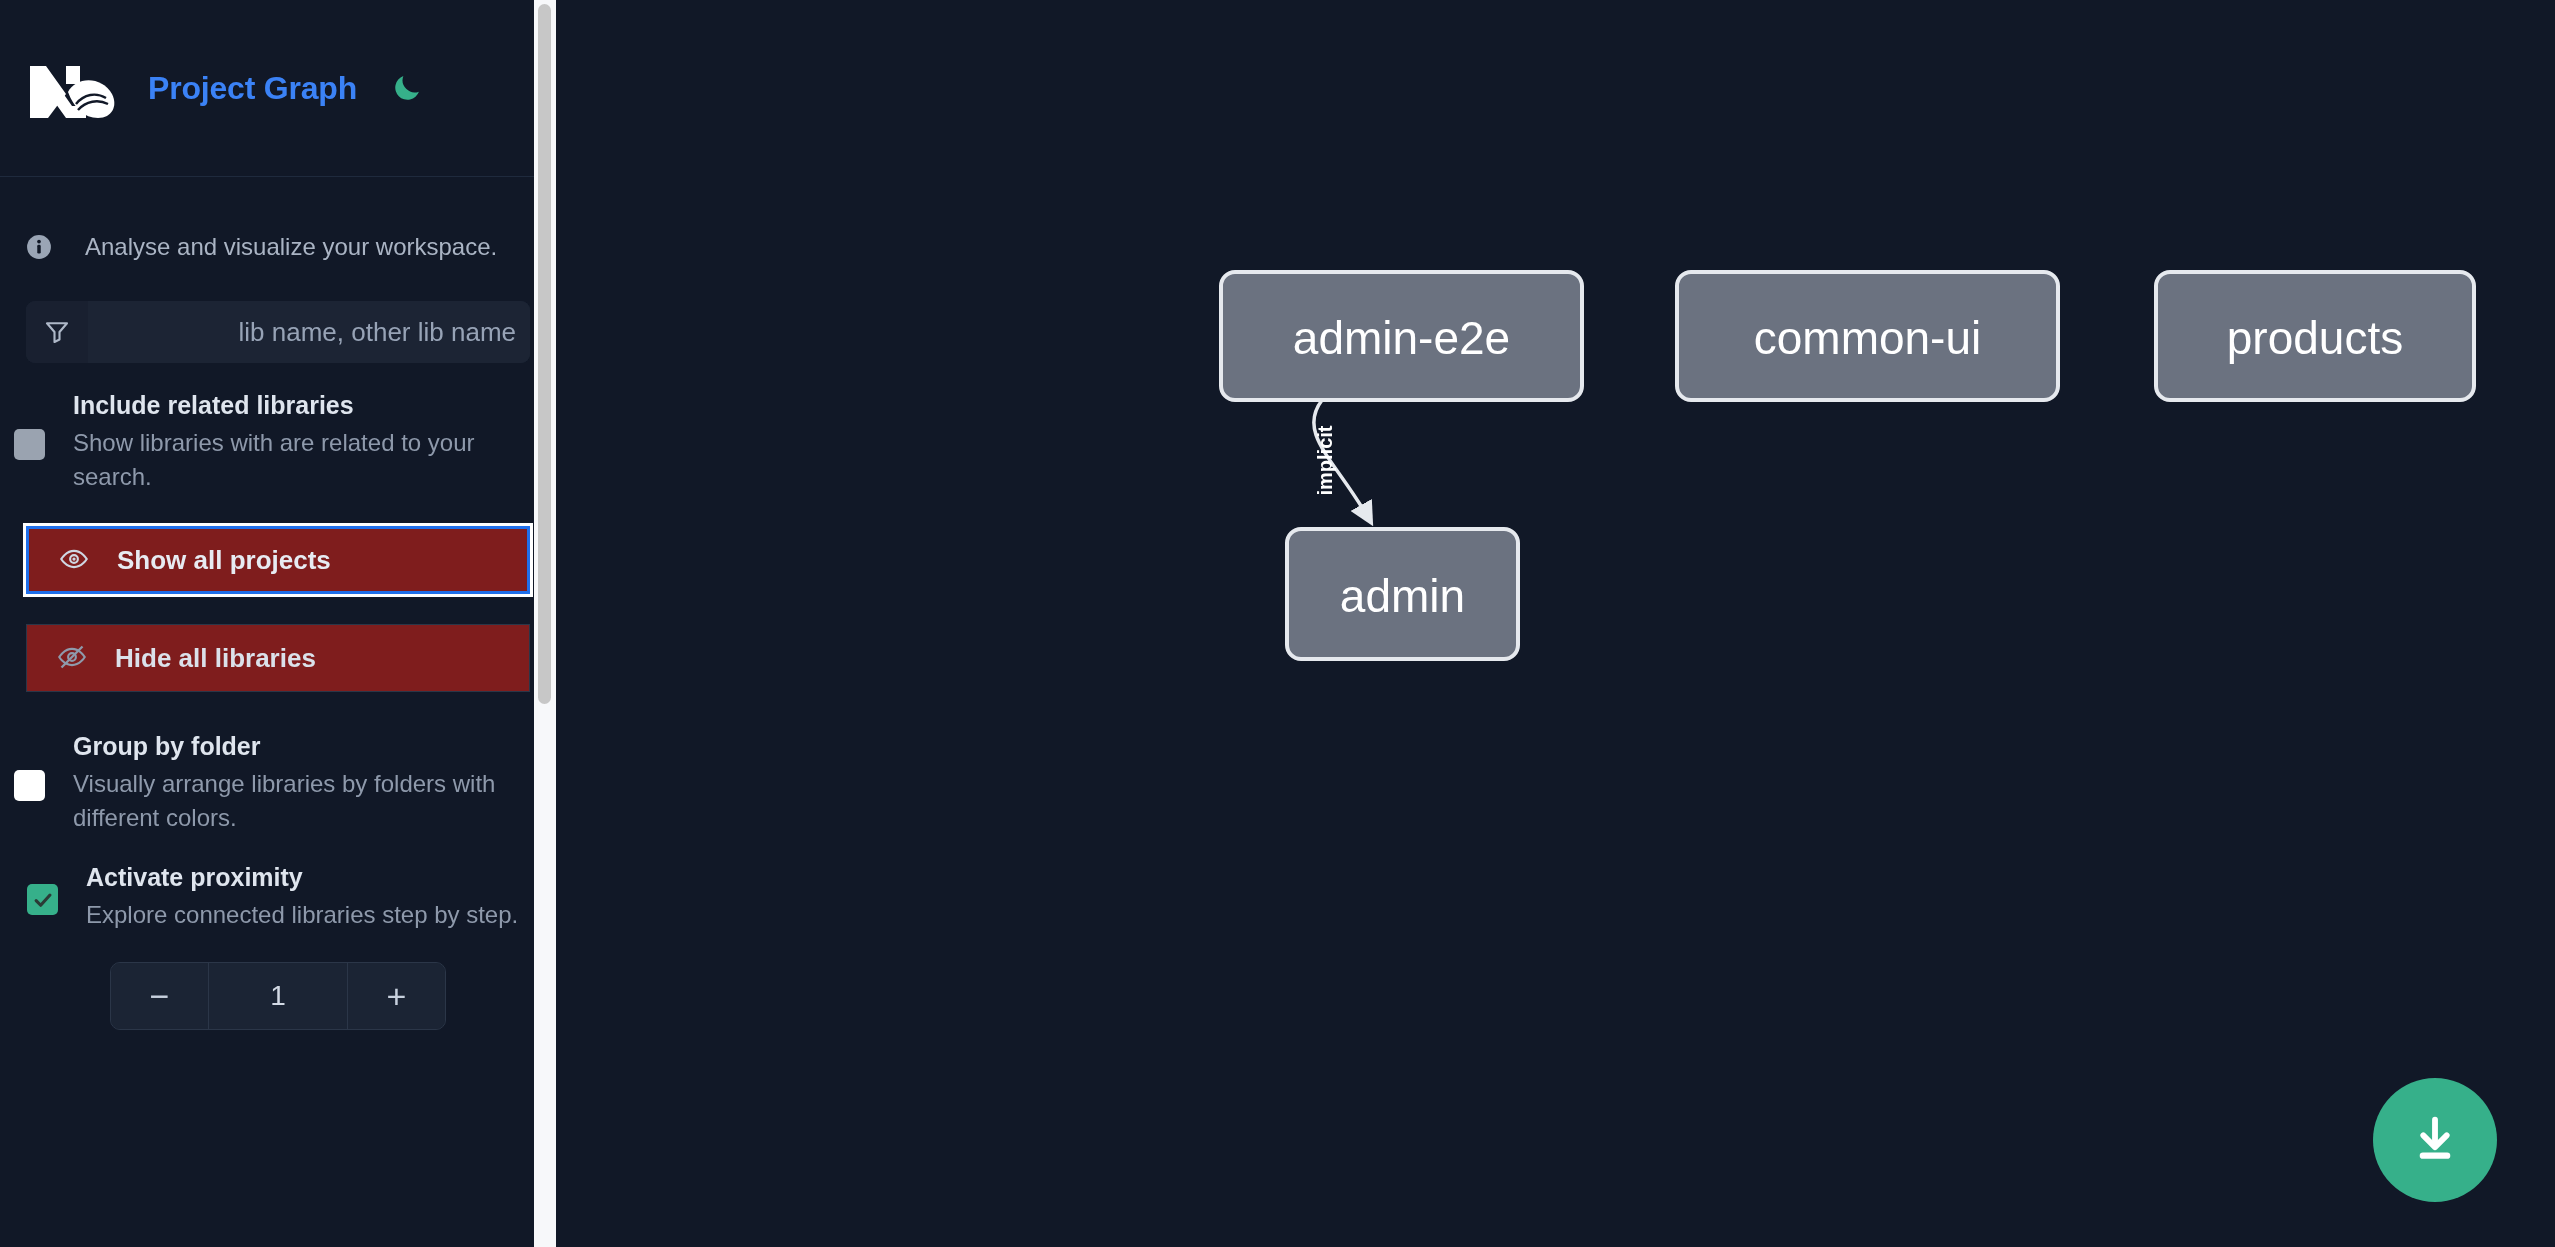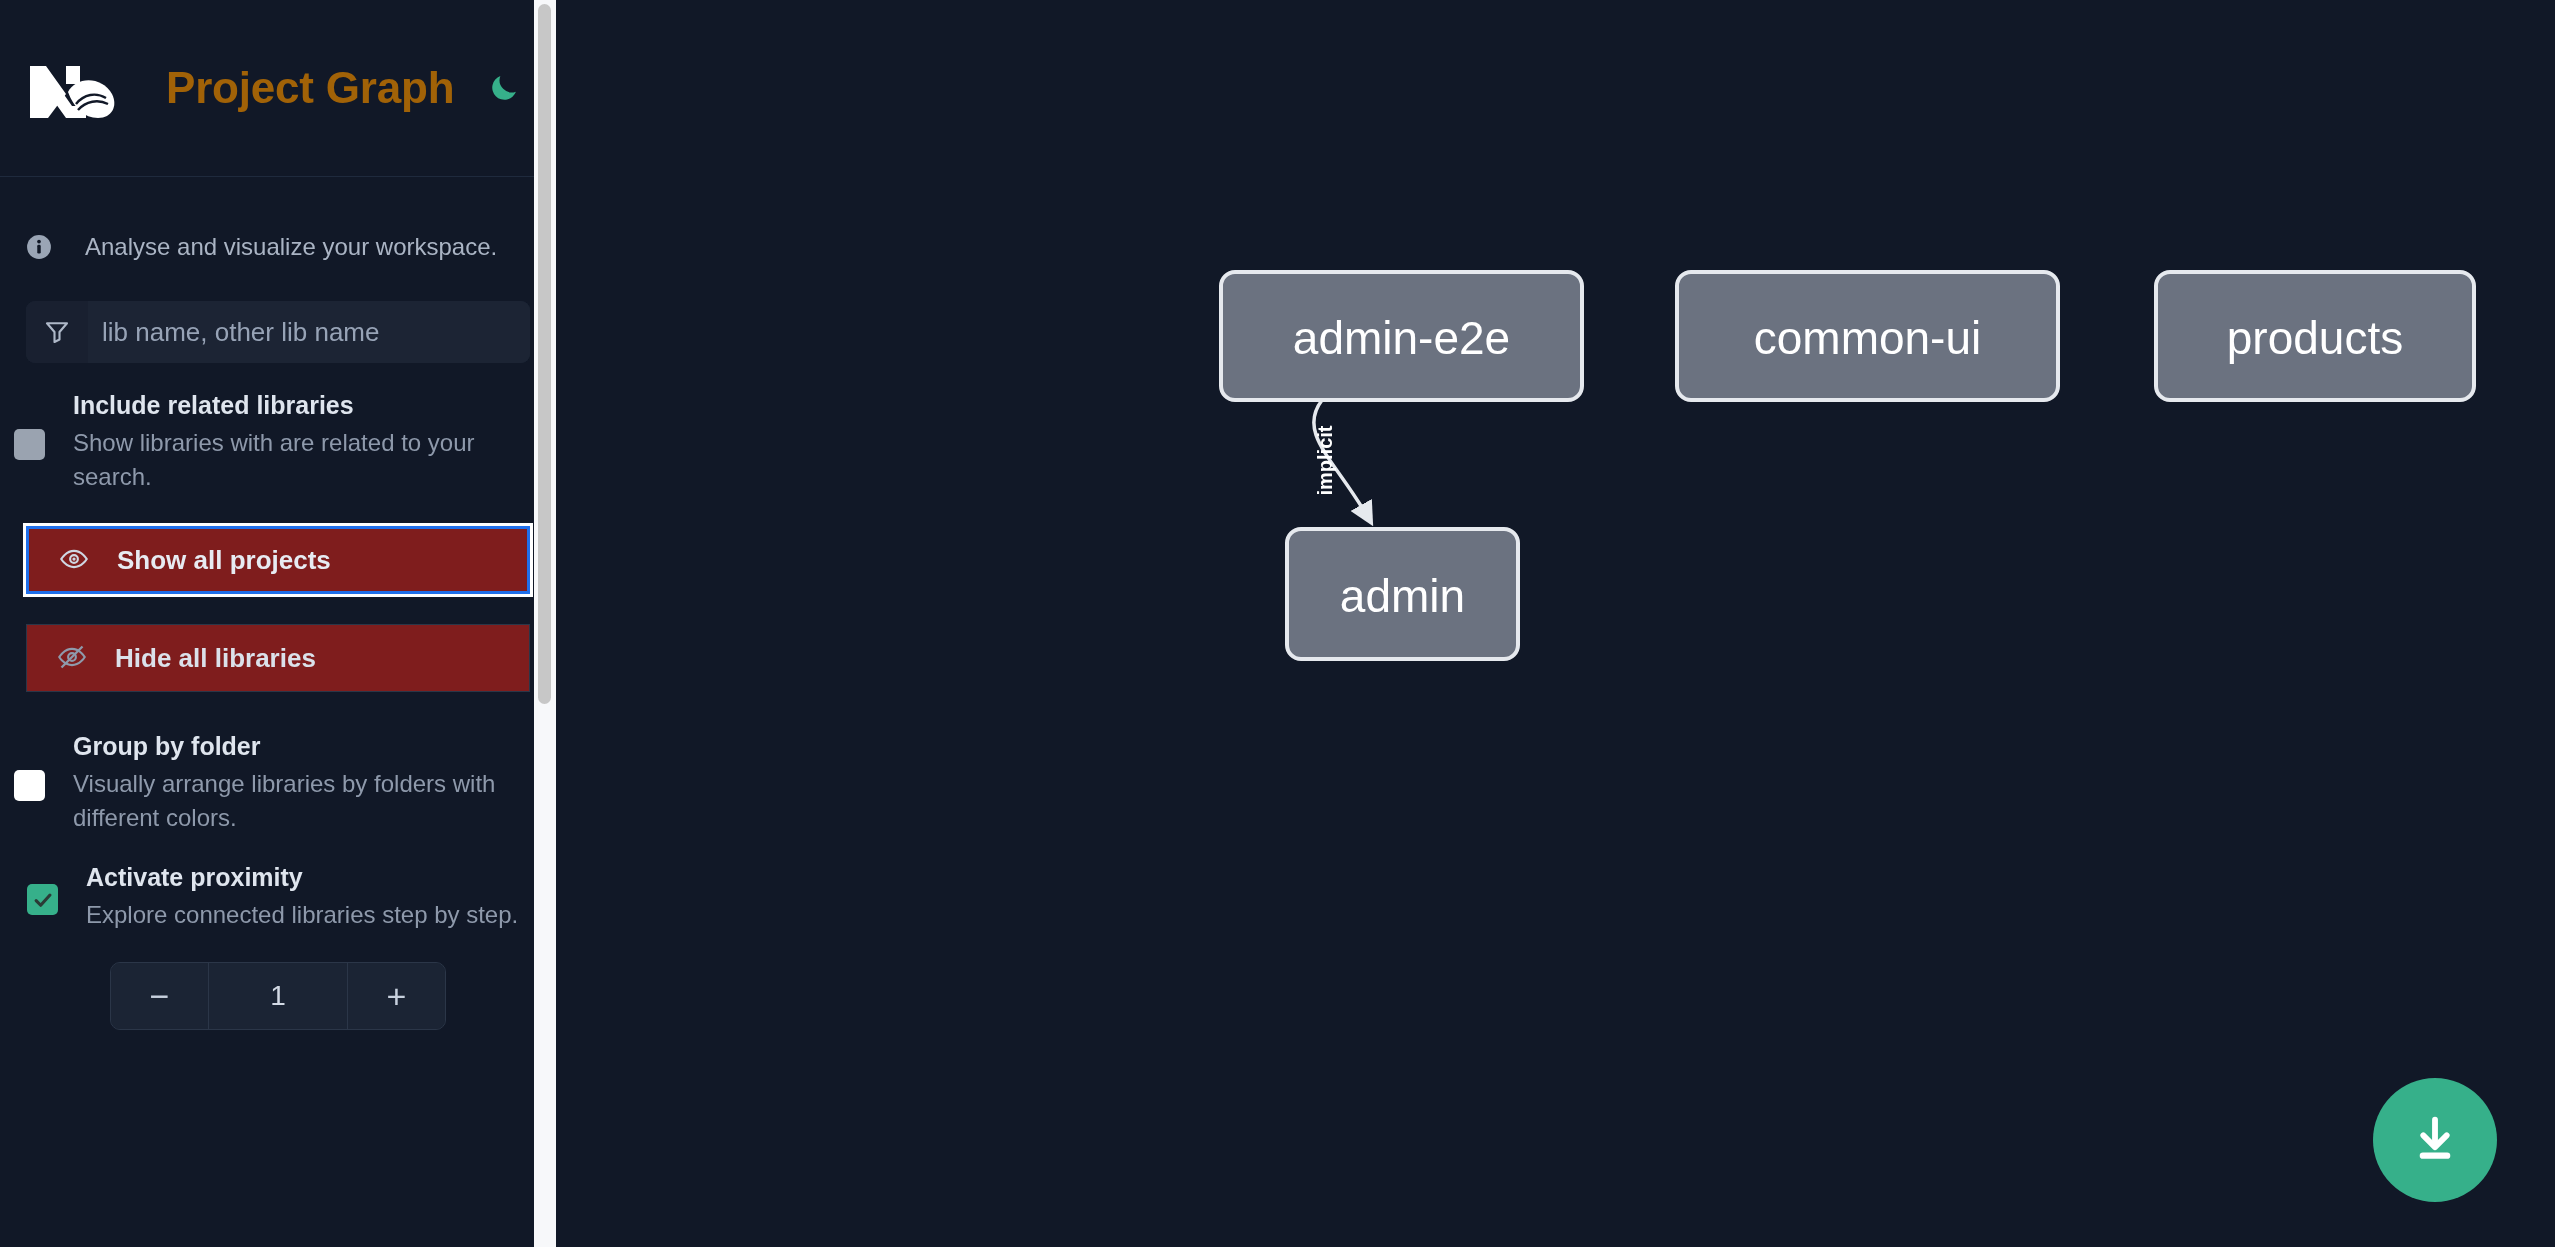--- a/index.html
+++ b/index.html
@@ -39,24 +39,24 @@
   .sb-header {
     height: 177px;
     display: flex;
     align-items: center;
     padding: 0 0 0 26px;
     border-bottom: 1px solid #1f2a3d;
     flex: 0 0 177px;
   }
   .nx-logo { width: 98px; height: 68px; flex: 0 0 98px; display:block; }
   .app-title {
-    font-size: 44px;
+    font-size: 32px;
     font-weight: 700;
-    color: #a16207;
-    margin-left: 42px;
+    color: #3b82f6;
+    margin-left: 24px;
     letter-spacing: -0.2px;
     white-space: nowrap;
   }
   .theme-toggle {
     margin-left: 28px;
     width: 44px; height: 44px;
     display: flex; align-items: center; justify-content: center;
     cursor: pointer;
   }
 
@@ -93,20 +93,21 @@
   }
   .filter-input {
     flex: 1;
     border: 0;
     outline: none;
     background: #1c2434;
     color: #cfd7e3;
     font-size: 26px;
     font-family: "Liberation Sans", sans-serif;
     padding: 0 14px;
+    text-align: right;
   }
   .filter-input::placeholder { color: #97a3b6; }
 
   
   .opt {
     padding: 28px 26px 0 14px;
     display: flex;
     gap: 28px;
     align-items: center;
   }

